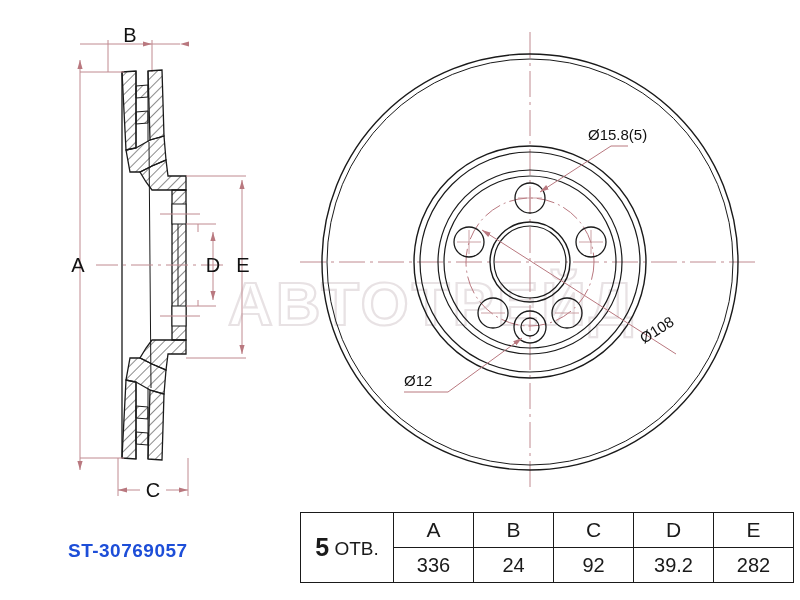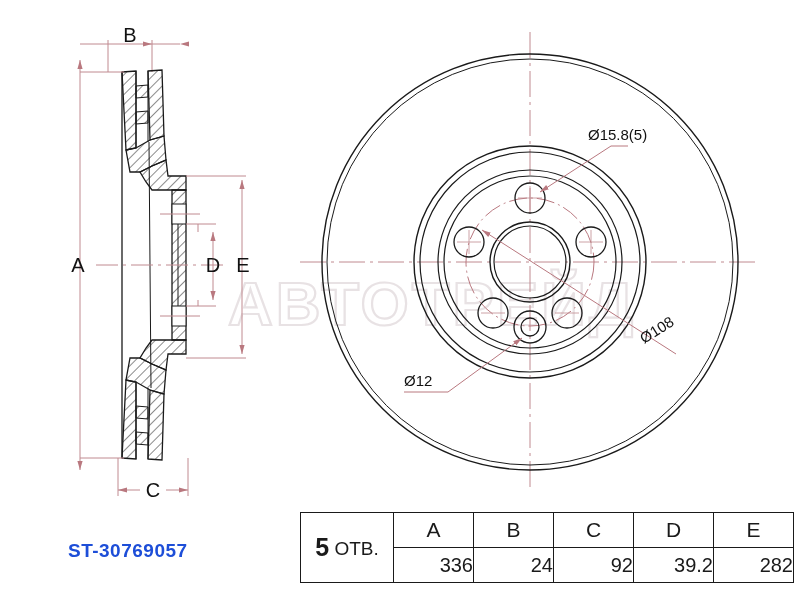--- a/index.html
+++ b/index.html
@@ -66,21 +66,20 @@
     font-weight: bold;
     vertical-align: -1px;
   }
   table.dim-table td.head-cell {
     width: 79px;
     font-size: 21px;
   }
   table.dim-table td.val-cell {
     width: 79px;
     font-size: 20px;
-    text-align: right;
   }
   .wm {
     fill: none;
     stroke: #e8e2e4;
     stroke-width: 2.2;
     font-family: "Liberation Sans", sans-serif;
     font-size: 62px;
     font-weight: bold;
     letter-spacing: 3px;
   }

